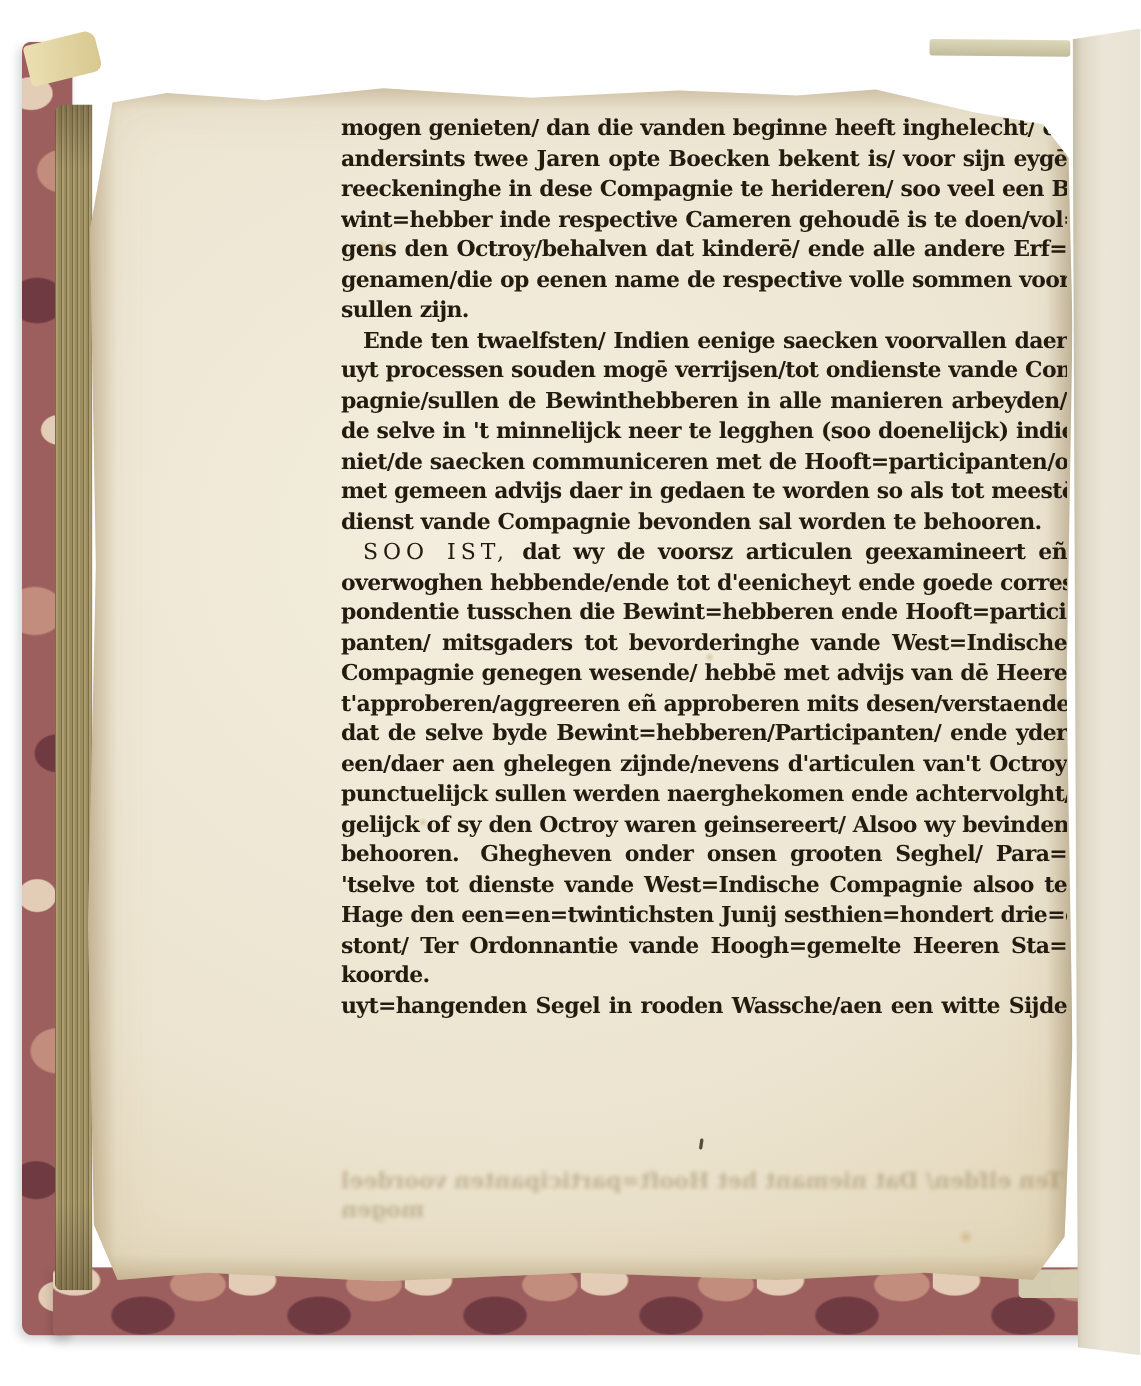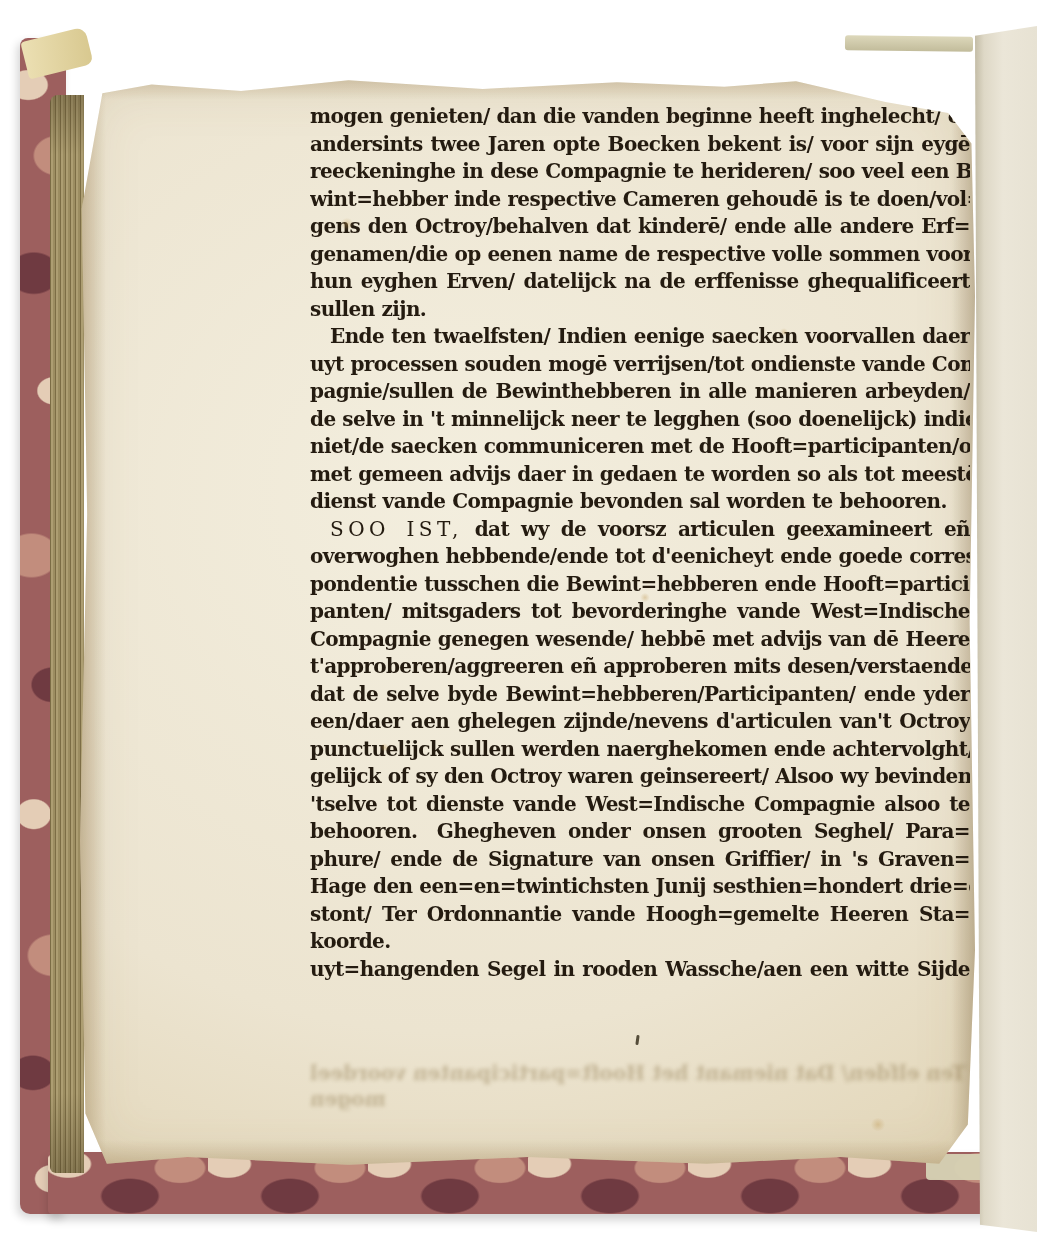--- a/index.html
+++ b/index.html
@@ -109,21 +109,20 @@
 
   <div class="page">
     <div class="text-block">
         <div class="para">
           <div class="line"><span class="gothic">mogen genieten/ dan die vanden beginne heeft inghelecht/ oft</span></div>
           <div class="line"><span class="gothic">andersints twee Jaren opte Boecken bekent is/ voor sijn eygē</span></div>
           <div class="line"><span class="gothic">reeckeninghe in dese Compagnie te herideren/ soo veel een Be=</span></div>
           <div class="line"><span class="gothic">wint=hebber inde respective Cameren gehoudē is te doen/vol=</span></div>
           <div class="line"><span class="gothic">gens den Octroy/behalven dat kinderē/ ende alle andere Erf=</span></div>
           <div class="line"><span class="gothic">genamen/die op eenen name de respective volle sommen  voor</span></div>
-          <div class="line"><span class="gothic">hun eyghen Erven/ datelijck na de erffenisse ghequalificeert</span></div>
           <div class="line flush"><span class="gothic">sullen zijn.</span></div>
         </div>
         <div class="para indent">
           <div class="line"><span class="gothic">Ende ten twaelfsten/ Indien eenige saecken voorvallen daer</span></div>
           <div class="line"><span class="gothic">uyt processen souden mogē verrijsen/tot ondienste vande Com=</span></div>
           <div class="line"><span class="gothic">pagnie/sullen de Bewinthebberen in alle manieren arbeyden/</span></div>
           <div class="line"><span class="gothic">de selve in 't minnelijck neer te legghen (soo doenelijck) indien</span></div>
           <div class="line"><span class="gothic">niet/de saecken communiceren met de Hooft=participanten/om</span></div>
           <div class="line"><span class="gothic">met gemeen advijs daer in gedaen te worden so als tot meestē</span></div>
           <div class="line flush"><span class="gothic">dienst vande Compagnie bevonden sal worden te behooren.</span></div>
@@ -132,23 +131,22 @@
           <div class="line"><span class="caps">SOO IST,</span><span class="gothic"> dat wy de voorsz articulen geexamineert eñ</span></div>
           <div class="line"><span class="gothic">overwoghen hebbende/ende tot d'eenicheyt ende goede corres=</span></div>
           <div class="line"><span class="gothic">pondentie tusschen die Bewint=hebberen ende Hooft=partici=</span></div>
           <div class="line"><span class="gothic">panten/ mitsgaders tot bevorderinghe vande West=Indische</span></div>
           <div class="line"><span class="gothic">Compagnie genegen wesende/ hebbē met advijs van dē Heere</span></div>
           <div class="line"><span class="gothic">t'approberen/aggreeren eñ approberen mits desen/verstaende</span></div>
           <div class="line"><span class="gothic">dat de selve byde Bewint=hebberen/Participanten/ ende yder</span></div>
           <div class="line"><span class="gothic">een/daer aen ghelegen zijnde/nevens d'articulen van't Octroy</span></div>
           <div class="line"><span class="gothic">punctuelijck sullen werden naerghekomen ende achtervolght/</span></div>
           <div class="line"><span class="gothic">gelijck of sy den Octroy waren geinsereert/ Alsoo wy bevinden</span></div>
+          <div class="line"><span class="gothic">behooren. Ghegheven onder onsen grooten Seghel/ Para=</span></div>
           <div class="line"><span class="gothic">'tselve tot dienste vande West=Indische Compagnie alsoo te</span></div>
-          <div class="line"><span class="gothic">behooren. Ghegheven onder onsen grooten Seghel/ Para=</span></div>
-          <div class="line"><span class="gothic">phure/ ende de Signature van onsen Griffier/ in 's Graven=</span></div>
           <div class="line"><span class="gothic">Hage den een=en=twintichsten Junij sesthien=hondert drie=en·</span></div>
           <div class="line"><span class="gothic">stont/ Ter Ordonnantie vande Hoogh=gemelte Heeren Sta=</span></div>
           <div class="line flush"><span class="gothic">koorde.</span></div>
           <div class="line"><span class="gothic">uyt=hangenden Segel in rooden Wassche/aen een witte Sijde</span></div>
         </div>
       </div>
     <div class="show-through">
         <div class="st-line">Ten elfden/ Dat niemant het Hooft=participanten voordeel</div>
         <div class="st-line">mogen</div>
       </div>

